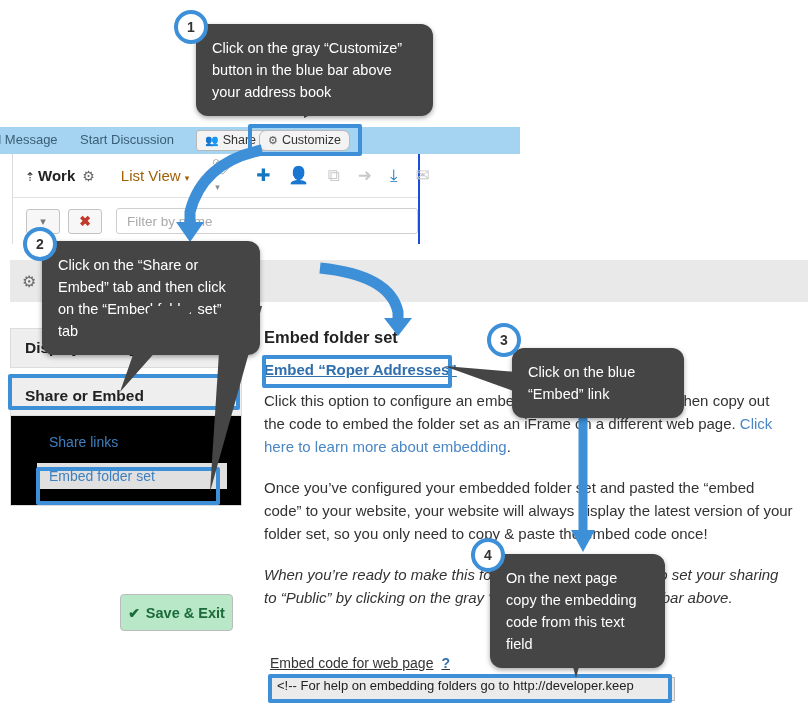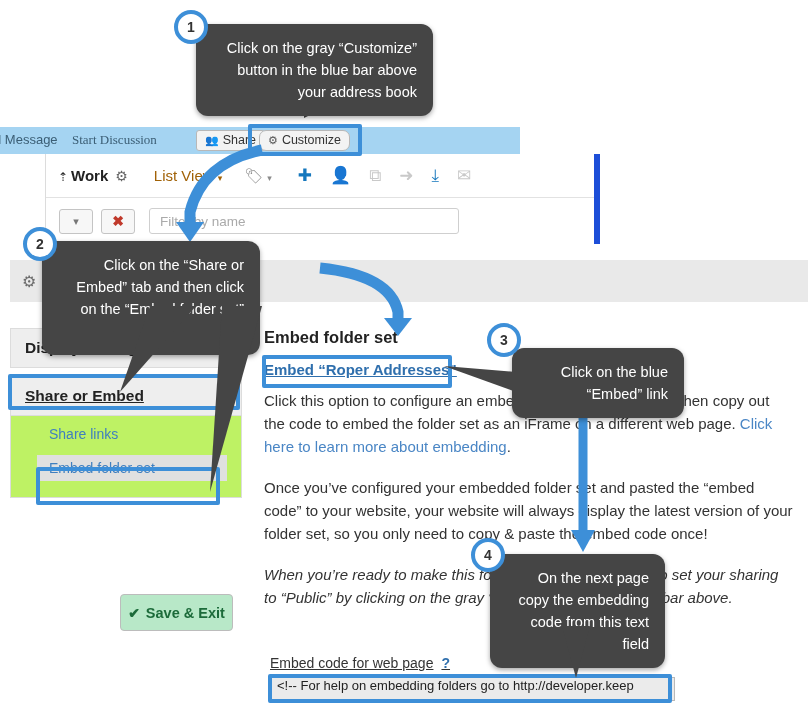--- a/index.html
+++ b/index.html
@@ -18,34 +18,34 @@
   
   .bluebar {
     position:absolute; left:0; top:127px; width:520px; height:27px;
     background:#a5d4f2;
   }
   .bluebar .blabel {
     position:absolute; top:5px; font-size:13px; color:#3b5e75;
     white-space:nowrap;
   }
   .bluebar .blabel.b1 { left:-6px; }
-  .bluebar .blabel.b2 { left:72px;font-family:Liberation Serif, serif; }
+  .bluebar .blabel.b2 { left:80px; }
   .bar-btn {
     position:absolute; top:3px; height:21px;
     background:#f3f3f3; border:1px solid #b8b8b8; border-radius:3px;
     font-size:12.5px; color:#333; padding:2px 8px 0 8px; white-space:nowrap;
   }
   .bar-btn .bi { margin-right:4px; font-size:11px; color:#555; }
   .bar-btn.share { left:196px; }
   .bar-btn.customize { left:259px;border-radius:7px; }
 
   
   .apppanel {
-    position:absolute; left:12px; top:154px; width:555px; height:90px;
-    background:#ffffff; border-left:1px solid #dcdcdc; border-right:6px solid #1d4ed8;margin-left:33px;
+    position:absolute; left:12px; top:154px; width:408px; height:90px;
+    background:#ffffff; border-left:1px solid #dcdcdc; border-right:2px solid #1d4ed8;
   }
   .toolbar {
     position:absolute; left:0; top:0; width:100%; height:44px;
     border-bottom:1px solid #e2e2e2;
     display:flex; align-items:center;
   }
   .tb-work { font-size:15px; font-weight:bold; color:#222; margin-left:12px; white-space:nowrap; }
   .tb-work .upicon { font-size:12px; font-weight:normal; margin-right:3px; }
   .tb-gear { margin-left:7px; color:#666; font-size:14px; }
   .tb-listview { margin-left:26px; font-size:15px; color:#a16207; white-space:nowrap; }
@@ -88,22 +88,22 @@
 
   
   .leftcol { position:absolute; left:10px; top:328px; width:232px; }
   .acc-item {
     height:40px; background:#eeeeee; border:1px solid #dcdcdc;
     display:flex; align-items:center;
     font-size:15.5px; font-weight:bold; color:#222;
     padding-left:14px;
   }
   .acc-body {
-    background:#bef264; border:1px solid #dcdcdc; border-top:none;
-    padding:5px 0 16px 0;
+    background:#000000; border:1px solid #dcdcdc; border-top:none;
+    padding:13px 0 16px 0;
   }
   .sublink {
     font-size:14px; color:#3f7fbf; padding:5px 0 5px 38px;
   }
   .sublink.active { background:#e0e0e0; margin:0 14px 0 26px; padding-left:12px; }
 
   
   .rightcol { position:absolute; left:264px; top:328px; width:530px; }
   .sect-title { font-size:16.5px; font-weight:bold; color:#222; }
   .embedlink {
@@ -142,21 +142,20 @@
     position:absolute; border:4px solid #3d8fd8; border-radius:2px;
     pointer-events:none;
   }
 
   
   .bubble {
     position:absolute; background:#454545; color:#fff;
     border-radius:12px; padding:13px 16px;
     font-size:14.5px; line-height:22px;
     box-shadow:0 2px 5px rgba(0,0,0,.35);
-    text-align:right;
   }
   .badge {
     position:absolute; width:34px; height:34px; border-radius:50%;
     background:#ffffff; border:4px solid #3d8fd8;
     display:flex; align-items:center; justify-content:center;
     font-size:14px; font-weight:bold; color:#333;
     z-index:30;
   }
   svg.anno { position:absolute; left:0; top:0; width:808px; height:715px;
              pointer-events:none; }
@@ -223,21 +222,21 @@
 
   <div class="grayhdr">
     <span class="hgear">⚙⁮</span>
     <span class="htitle">s” Folder Set</span>
   </div>
 
   <div class="leftcol">
     <div class="acc-item">
       <span>Display Settings</span>
     </div>
-    <div class="acc-item" style="margin-top:8px;text-decoration:underline;">
+    <div class="acc-item" style="margin-top:8px;">
       <span>Share or Embed</span>
     </div>
     <div class="acc-body">
       <div class="sublink">
         <span>Share links</span>
       </div>
       <div class="sublink active" style="margin-top:8px;">
         <span>Embed folder set</span>
       </div>
     </div>

